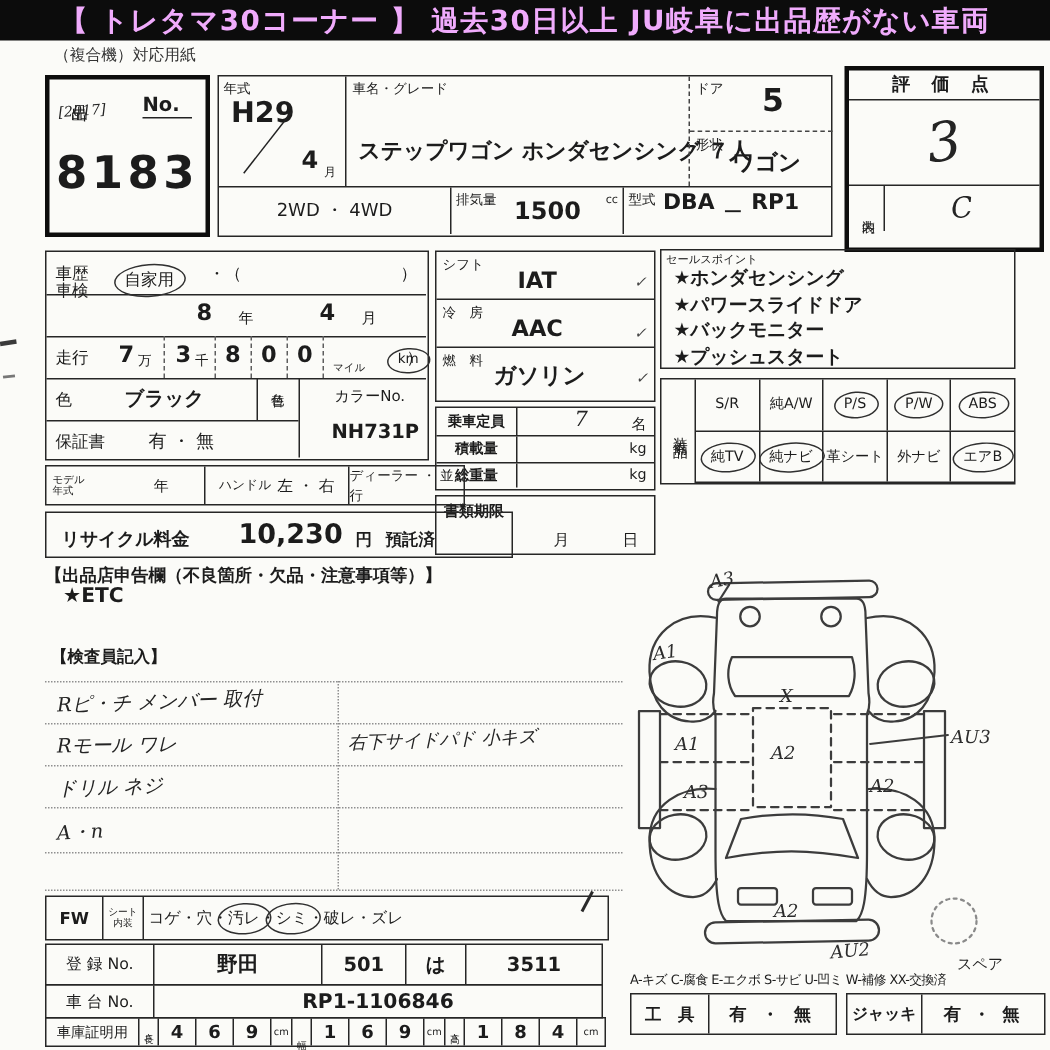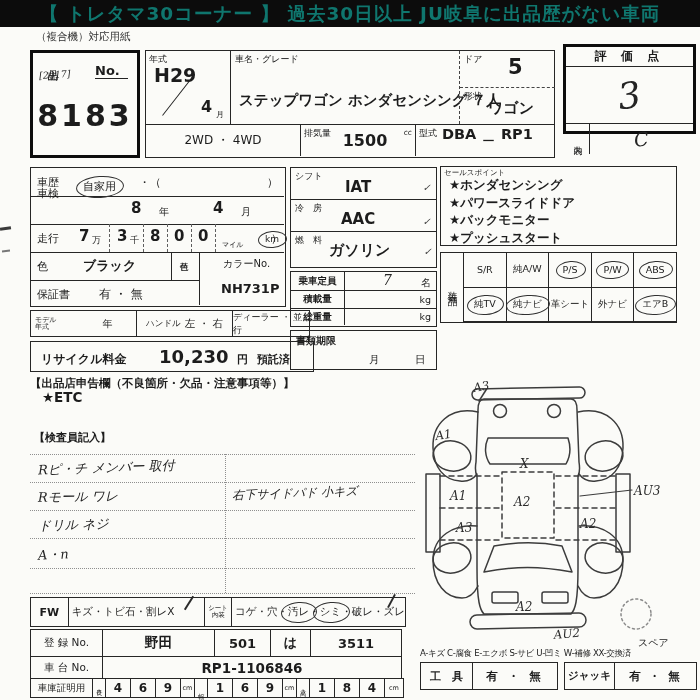--- a/index.html
+++ b/index.html
@@ -9,21 +9,21 @@
 .bx{border:1.6px solid #262626}
 .thick{border:3px solid #0d0d0d}
 .b{font-weight:bold}
 .ctr{display:flex;align-items:center;justify-content:center}
 .flex{display:flex}
 .vtext{writing-mode:vertical-rl;text-orientation:upright;line-height:1}
 .hand{font-family:"DejaVu Serif","Liberation Serif",serif;font-style:italic;color:#242424}
 .circled{position:relative;display:inline-block}
 .circled::after{content:"";position:absolute;left:-7px;right:-8px;top:-3px;bottom:-4px;border:1.7px solid #303030;border-radius:50%;transform:rotate(-4deg)}
 .dsep{border-left:1.2px dashed #5e5e5e}
-.banner{position:absolute;left:0;top:0;width:700px;height:27px;background:#0c0c0c;color:#0f766e;display:flex;align-items:center;justify-content:center;font-weight:bold;font-size:18.5px;letter-spacing:1px}
+.banner{position:absolute;left:0;top:0;width:700px;height:27px;background:#0c0c0c;color:#f0abfc;display:flex;align-items:center;justify-content:center;font-weight:bold;font-size:18.5px;letter-spacing:1px}
 .lblxs{font-size:9px;color:#222}
 .cell{border-right:1.4px solid #262626;display:flex;align-items:center;justify-content:center}
 .eq{flex:1;border-right:1.4px solid #262626;display:flex;align-items:center;justify-content:center;font-size:9.5px}
 .eq:last-child{border-right:none}
 .dotline{position:absolute;border-top:1.6px dotted #8f8f8f;height:0}
 .tick{color:#444;font-size:10px}
 svg text{font-family:"DejaVu Serif","Liberation Serif",serif;font-style:italic;fill:#2c2c2c}
 svg .plain{font-family:"DejaVu Sans","Liberation Sans",sans-serif;font-style:normal;fill:#222}
 </style>
 </head>
@@ -72,21 +72,21 @@
         <span class="b" style="font-size:16px;margin-left:14px">1500</span>
         <span class="a" style="right:3px;top:3px;font-size:7.5px">cc</span>
       </div>
       <div style="flex:1;position:relative;display:flex;">
         <span class="a lblxs" style="left:3px;top:2px">型式</span>
         <span class="b" style="font-size:14.5px;margin-left:26px">DBA ＿ RP1</span>
       </div>
     </div>
   </div>
 
-  <div class="a thick" style="left:563px;top:44px;width:133px;height:90px">
+  <div class="a thick" style="left:563px;top:44px;width:133px;height:124px">
     <div class="ctr b" style="height:20px;border-bottom:1.5px solid #262626;font-size:12px;letter-spacing:5px">評 価 点</div>
     <div class="ctr" style="height:56px">
       <span class="hand" style="font-size:36px;transform:rotate(-8deg)">3</span>
     </div>
     <div class="flex" style="height:31px;border-top:1.5px solid #262626">
       <div class="ctr" style="width:24px;border-right:1.5px solid #262626">
         <span class="vtext" style="font-size:9px">内装</span>
       </div>
       <div class="ctr" style="flex:1">
         <span class="hand" style="font-size:19px;transform:rotate(-6deg)">C</span>
@@ -245,21 +245,21 @@
       <span style="font-size:7px;line-height:7px"><span>モデル</span><br><span>年式</span></span>
       <span style="font-size:10px;margin-left:46px">年</span>
     </div>
     <div class="cell" style="width:96px;font-size:0">
       <span style="font-size:8.5px">ハンドル</span>
       <span style="font-size:10.5px;margin-left:4px">左 ・ 右</span>
     </div>
     <div class="ctr" style="flex:1;font-size:9px">ディーラー ・ 並行</div>
   </div>
 
-  <div class="a bx" style="left:30px;top:341px;width:284px;height:31px">
+  <div class="a bx" style="left:30px;top:341px;width:312px;height:31px">
     <span class="a b" style="left:10px;top:9px;font-size:12px">リサイクル料金</span>
     <span class="a b" style="left:128px;top:4px;font-size:18px">10,230</span>
     <span class="a b" style="left:206px;top:10px;font-size:11px">円</span>
     <span class="a b" style="left:226px;top:10px;font-size:11px">預託済</span>
   </div>
 
   <div class="a b" style="left:30px;top:376px;font-size:11.5px">【出品店申告欄（不良箇所・欠品・注意事項等）】</div>
   <div class="a b" style="left:42px;top:389px;font-size:13.5px">★ETC</div>
 
   <div class="a" style="left:30px;top:430px;width:385px;height:165px">
@@ -273,24 +273,20 @@
     <div class="a" style="left:195px;top:24px;height:139px;border-left:1.6px dotted #8f8f8f"></div>
     <span class="a hand" style="left:8px;top:29px;font-size:13px;transform:rotate(-2deg)">Rピ・チ メンバー 取付</span>
     <span class="a hand" style="left:8px;top:58px;font-size:13px;transform:rotate(-1deg)">Rモール ワレ</span>
     <span class="a hand" style="left:202px;top:55px;font-size:12px;transform:rotate(-2deg)">右下サイドパド 小キズ</span>
     <span class="a hand" style="left:8px;top:86px;font-size:13px;transform:rotate(-2deg)">ドリル ネジ</span>
     <span class="a hand" style="left:8px;top:116px;font-size:13px;transform:rotate(-3deg)">A・n</span>
   </div>
 
   <div class="a bx flex" style="left:30px;top:597px;width:376px;height:30px">
     <div class="cell b" style="width:38px;font-size:11px">FW</div>
-    <div class="cell" style="width:138px;font-size:10.5px;justify-content:flex-start;padding-left:3px;position:relative">
-      <span>キズ・トビ石・割レX</span>
-      <div class="a" style="left:112px;top:4px;width:16px;border-top:2px solid #2a2a2a;transform:rotate(-58deg)"></div>
-    </div>
     <div class="ctr" style="width:27px;border-right:1.4px solid #262626">
       <span style="font-size:6.5px;line-height:7px;text-align:center"><span>シート</span><br><span>内装</span></span>
     </div>
     <div style="flex:1;display:flex;align-items:center;padding-left:3px;font-size:10.5px;white-space:nowrap;position:relative">
       <span>コゲ・穴・</span>
         <span class="circled">汚レ</span>
         <span>・</span>
         <span class="circled">シミ</span>
         <span>・破レ・ズレ</span>
       <div class="a" style="right:6px;top:2px;width:15px;border-top:2px solid #2a2a2a;transform:rotate(-62deg)"></div>

